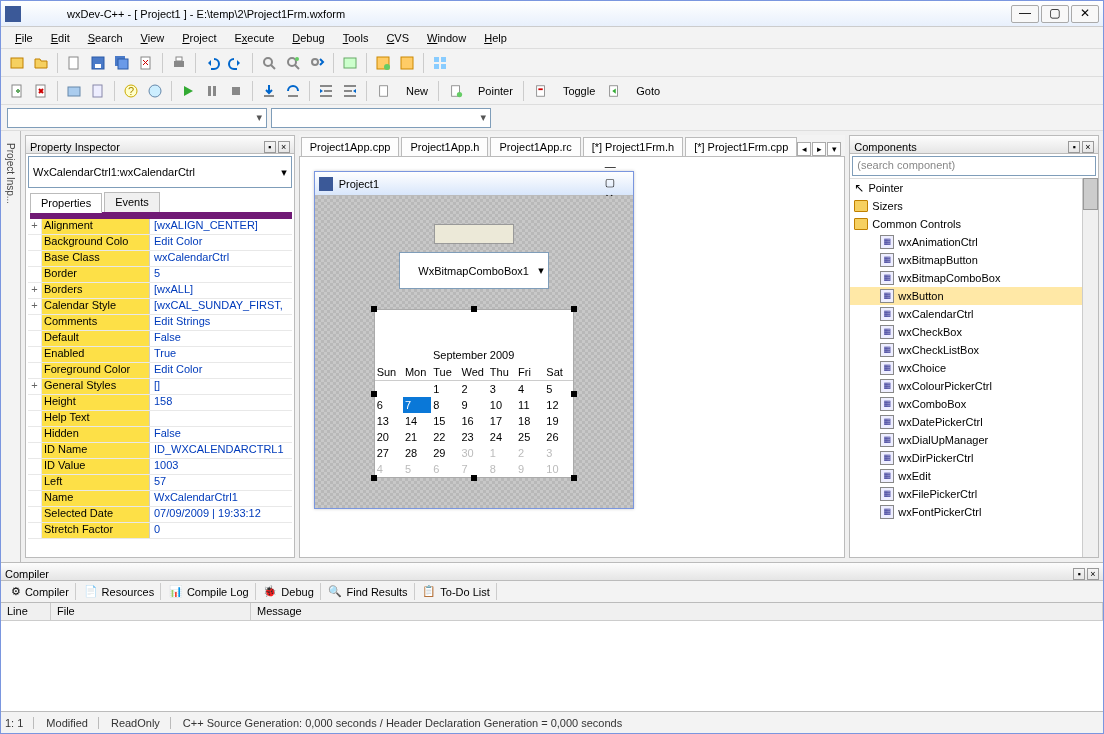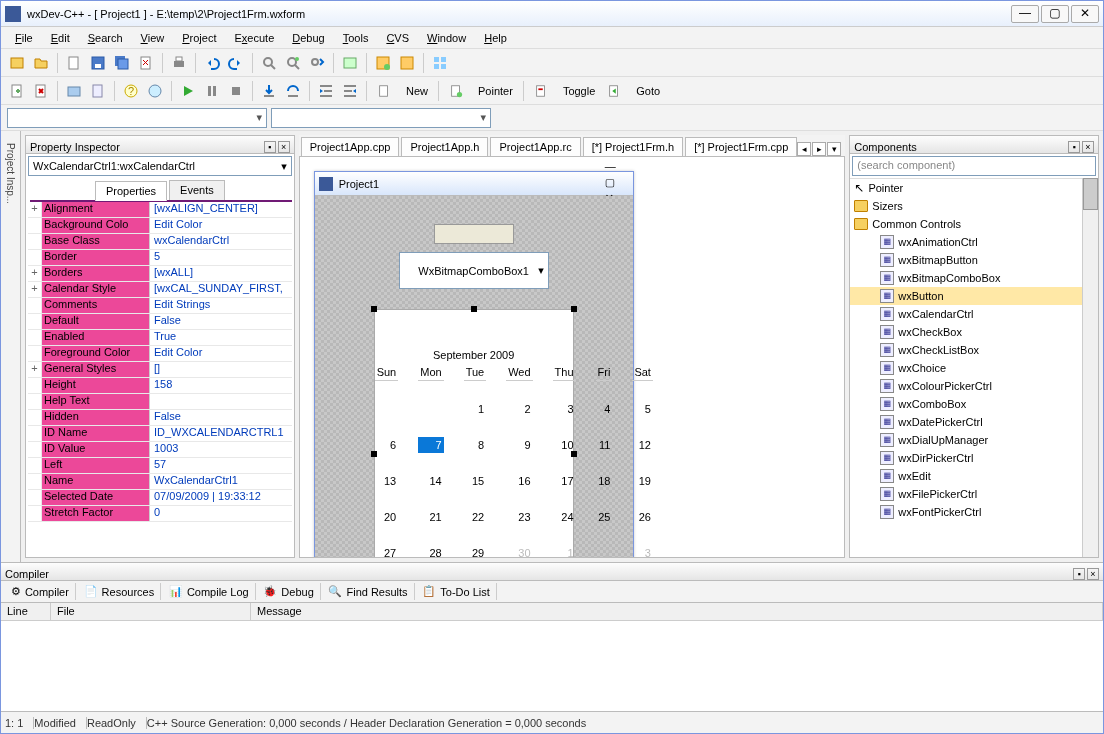--- a/index.html
+++ b/index.html
@@ -1,17 +1,17 @@
 <!DOCTYPE html>
 <html><head>
 <meta charset="utf-8">
 <style>
 * { box-sizing: border-box; margin: 0; padding: 0; font-family: Tahoma, sans-serif; font-size: 11px; }
 body { background: #f0f0f0; width: 1104px; height: 734px; overflow: hidden; border: 1px solid #7a96df; display: flex; flex-direction: column; }
-.titlebar { background: linear-gradient(#fff, #e8f0fc); height: 26px; display: flex; align-items: center; padding: 0 4px; border-bottom: 1px solid #ccc; }
+.titlebar { background: linear-gradient(#fff, #e8f0fc); height: 26px; display: flex; align-items: center; padding: 0 4px; border-bottom: 1px solid #ccc; gap: 40px; }
 .titlebar .icon { width: 16px; height: 16px; background: #3b5998; margin-right: 6px; }
 .titlebar .title { flex: 1; color: #000; }
 .titlebar .winbtns { display: flex; gap: 2px; }
 .titlebar .winbtn { width: 28px; height: 18px; border: 1px solid #aaa; background: #f8f8f8; text-align: center; line-height: 14px; font-size: 12px; cursor: pointer; border-radius: 2px; }
 .menubar { background: #f3f3f3; height: 22px; display: flex; align-items: center; padding: 0 6px; gap: 2px; border-bottom: 1px solid #ddd; }
 .menubar span { padding: 2px 8px; cursor: pointer; }
 .menubar span u { text-decoration: underline; }
 .toolbar { background: #f3f3f3; height: 28px; display: flex; align-items: center; padding: 2px 6px; gap: 4px; border-bottom: 1px solid #ddd; }
 .toolbar .sep { width: 1px; height: 20px; background: #ccc; margin: 0 2px; }
 .tbtn { width: 20px; height: 20px; display: inline-flex; align-items: center; justify-content: center; cursor: pointer; border-radius: 2px; }
@@ -21,70 +21,70 @@
 .combo { flex: 0 0 260px; height: 20px; border: 1px solid #7f9db9; background: #fff; display: flex; align-items: center; padding: 0 4px; position: relative; }
 .combo::after { content: "▾"; position: absolute; right: 4px; color: #555; }
 .main { flex: 1; display: flex; min-height: 0; }
 .left-tab { width: 20px; background: #f3f3f3; border-right: 1px solid #bbb; padding-top: 8px; }
 .left-tab .vtext { writing-mode: vertical-rl; font-size: 10px; color: #444; padding: 4px; cursor: pointer; }
 .panel { background: #fff; border: 1px solid #bbb; display: flex; flex-direction: column; }
 .panel-title { background: linear-gradient(#fdfdfd, #e5e5e5); height: 18px; display: flex; align-items: flex-end; padding: 0 4px; border-bottom: 1px solid #bbb; font-weight: normal; }
 .panel-title .flex { flex: 1; }
 .panel-title .pbtn { width: 12px; height: 12px; border: 1px solid #999; margin-left: 2px; font-size: 9px; text-align: center; line-height: 10px; cursor: pointer; }
 .prop-insp { width: 270px; margin: 4px; }
-.prop-combo { height: 20px; border: 1px solid #7f9db9; background: #fff; margin: 2px; display: flex; align-items: center; padding: 0 4px; position: relative; }
+.prop-combo { height: 32px; border: 1px solid #7f9db9; background: #fff; margin: 2px; display: flex; align-items: center; padding: 0 4px; position: relative; }
 .prop-combo::after { content: "▾"; position: absolute; right: 4px; }
-.prop-tabs { display: flex; border-bottom: 2px solid #701a75; margin: 2px 2px 0 4px; justify-content: center; }
+.prop-tabs { display: flex; border-bottom: 7px solid #701a75; margin: 2px 2px 0 4px; }
 .prop-tab { padding: 3px 10px; border: 1px solid #bbb; border-bottom: none; background: #f0f0f0; margin-right: 2px; cursor: pointer; }
 .prop-tab.active { background: #fff; border-bottom: 1px solid #fff; position: relative; top: 1px; }
 .prop-grid { flex: 1; overflow: auto; margin: 0 2px 2px 2px; }
 .prop-row { display: flex; height: 16px; border-bottom: 1px solid #e8e8e8; }
 .prop-row .exp { width: 14px; text-align: center; color: #666; cursor: pointer; border-right: 1px solid #e8e8e8; }
-.prop-row .key { width: 108px; padding-left: 2px; border-right: 1px solid #ccc; background: #ec4899; overflow: hidden; white-space: nowrap; }
+.prop-row .key { width: 108px; padding-left: 2px; border-right: 1px solid #ccc; background: #fde047; overflow: hidden; white-space: nowrap; }
 .prop-row .val { flex: 1; padding-left: 4px; color: #003bbb; overflow: hidden; white-space: nowrap; }
 .center { flex: 1; display: flex; flex-direction: column; margin: 4px 0; }
 .doc-tabs { display: flex; border-bottom: 1px solid #bbb; background: #f3f3f3; height: 22px; align-items: end; }
 .doc-tab { padding: 3px 8px; border: 1px solid #bbb; border-bottom: none; background: #fdfdfd; margin-left: 2px; cursor: pointer; white-space: nowrap; font-size: 11px; }
 .doc-nav { display: flex; gap: 1px; margin-left: auto; padding-right: 4px; }
 .doc-nav span { width: 14px; height: 14px; border: 1px solid #aaa; text-align: center; line-height: 12px; font-size: 9px; cursor: pointer; background: #fff; }
 .designer { flex: 1; background: #fff; border: 1px solid #bbb; border-top: none; padding: 14px; overflow: auto; }
 .form-window { width: 320px; border: 1px solid #7a96df; background: #fff; box-shadow: 0 0 3px rgba(0,0,0,0.2); }
 .form-titlebar { background: linear-gradient(#fff, #d8e6fb); height: 24px; display: flex; align-items: center; padding: 0 4px; border-bottom: 1px solid #bbb; }
 .form-titlebar .icon { width: 14px; height: 14px; background: #3b5998; margin-right: 6px; }
 .form-titlebar .winbtn { width: 24px; height: 16px; }
 .form-body { background: repeating-conic-gradient(#c8c8c8 0 25%, #b8b8b8 0 50%) 0 0/6px 6px; min-height: 300px; padding: 20px 12px 30px; position: relative; }
 .form-body .widget { background: #ece9d8; border: 1px solid #999; margin: 8px auto; }
 .widget.btn { width: 80px; height: 20px; }
 .widget.combo-w { width: 150px; height: 37px; display:flex; align-items:center; justify-content:center; background:#fff; border:1px solid #7f9db9; position:relative; }
 .widget.combo-w::after { content:"▾"; position:absolute; right:4px; }
 .calendar-wrap { width: 200px; margin: 20px auto 0; position: relative; }
 .handle { width: 6px; height: 6px; background: #000; position: absolute; }
 .calendar { background: #fff; border: 1px solid #aaa; width: 200px; }
 .cal-title { text-align: center; padding: 3px; font-weight: normal; margin-top: 36px; }
-.cal-grid { display: grid; grid-template-columns: repeat(7, 1fr); text-align: right; gap: 20px; }
+.cal-grid { display: grid; grid-template-columns: repeat(7, 1fr); text-align: left; }
 .cal-grid .hdr { font-weight: normal; padding: 2px; border-bottom: 1px solid #ccc;}
 .cal-grid .day { padding: 2px; }
 .cal-grid .day.today { background: #0a78d8; color: #fff; }
 .cal-grid .day.other { color: #bbb; }
 .components { width: 250px; margin: 4px; }
 .comp-search { height: 20px; border: 1px solid #7f9db9; margin: 2px; padding: 2px 4px; color: #888; }
 .comp-tree { flex: 1; overflow-y: auto; border-top: 1px solid #ddd; position: relative; }
 .comp-tree .item { display: flex; align-items: center; height: 18px; padding-left: 4px; cursor: pointer; gap: 4px; }
 .comp-tree .item.indent { padding-left: 30px; }
 .comp-tree .item.selected { background: #ffe8a6; }
 .comp-tree .cicon { width: 14px; height: 14px; display: inline-block; border: 1px solid #888; background: #eef; font-size: 8px; text-align: center; line-height: 12px; color:#228; }
 .folder { width: 14px; height: 12px; background: #f6d060; border: 1px solid #c08000; border-radius: 1px; }
 .pointer-icon::before { content: "↖"; font-size:12px; }
 .bottom { border-top: 1px solid #bbb; display: flex; flex-direction: column; }
 .bottom-tabs { display: flex; background: #f3f3f3; border-bottom: 1px solid #bbb; height: 22px; align-items: center; padding: 0 4px; gap: 2px; }
 .bottom-tabs .btab { display: flex; align-items: center; gap: 4px; padding: 2px 6px; border-right: 1px solid #ccc; cursor: pointer; }
 .bottom-cols { display: flex; height: 18px; background: #f0f0f0; border-bottom: 1px solid #ccc; }
 .bottom-cols span { padding: 2px 6px; border-right: 1px solid #ccc; }
 .bottom-body { height: 90px; background: #fff; }
-.statusbar { height: 22px; background: #f3f3f3; border-top: 1px solid #bbb; display: flex; align-items: center; padding: 0 4px; font-size: 11px; color: #333; }
+.statusbar { height: 22px; background: #f3f3f3; border-top: 1px solid #bbb; display: flex; align-items: center; padding: 0 4px; gap: 12px; font-size: 11px; color: #333; }
 .statusbar span { border-right: 1px solid #bbb; padding-right: 10px; }
 .scrollbar-v { width: 16px; background: #f0f0f0; border-left: 1px solid #ccc; position:relative; }
 .scrollbar-v::before { content:""; position:absolute; top:0; left:0; right:0; height:30px; background:#ccc; border:1px solid #999; }
 </style>
 </head>
 <body>
 
 <div class="titlebar">
   <div class="icon"></div>
   <div class="title">wxDev-C++  - [ Project1 ] - E:\temp\2\Project1Frm.wxform</div>

